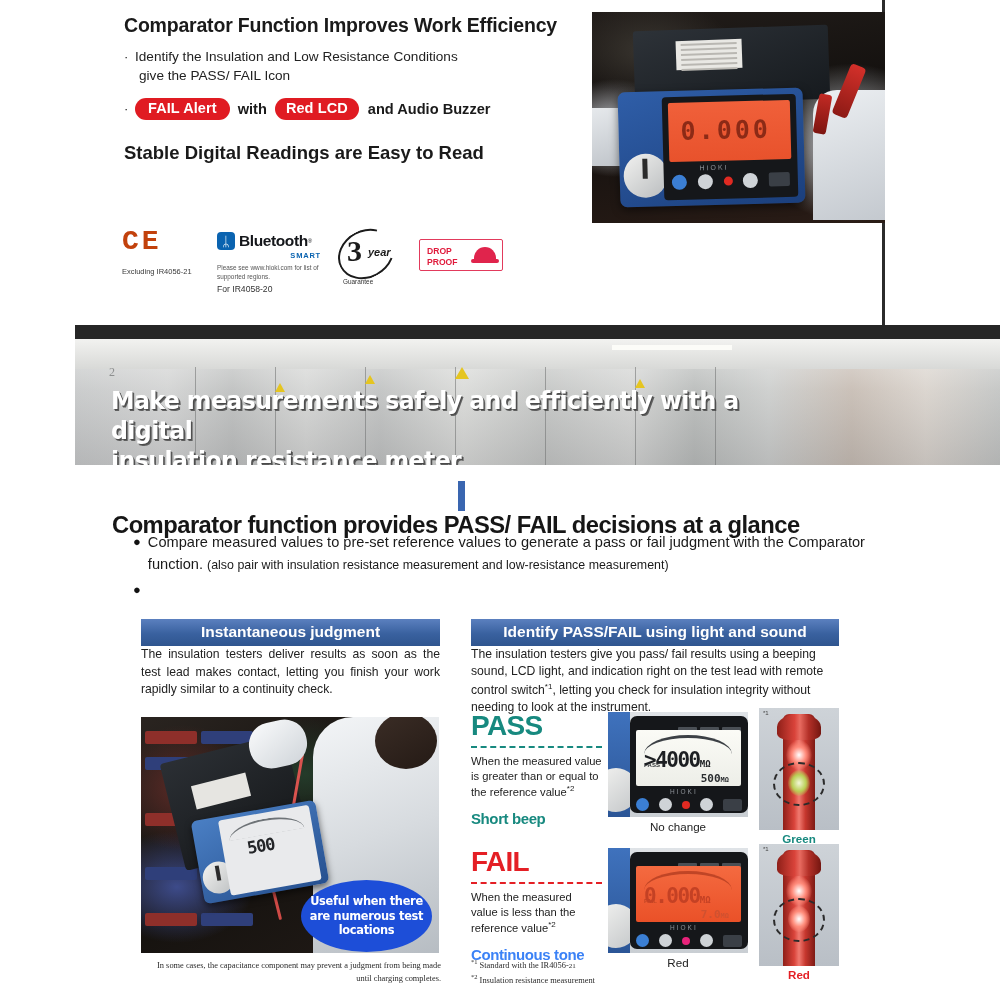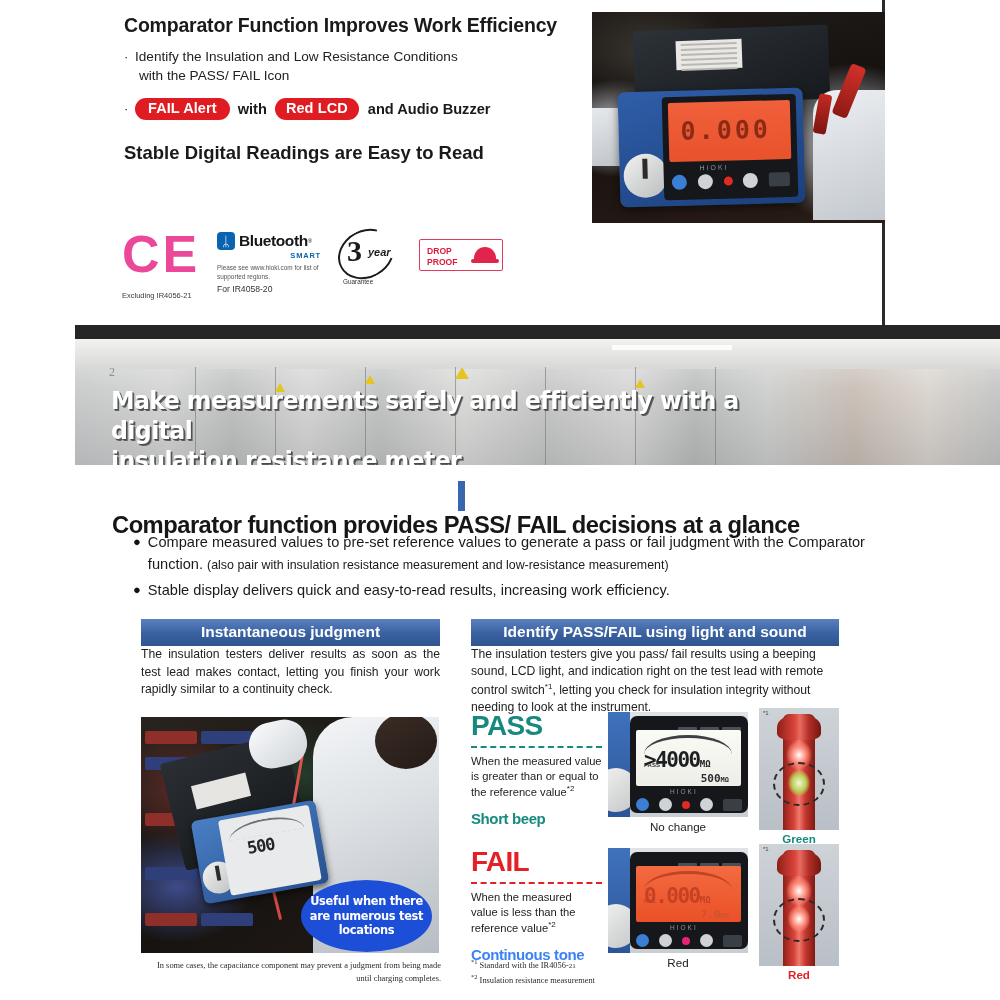--- a/index.html
+++ b/index.html
@@ -83,22 +83,22 @@
   .pt-glove { position:absolute; right:0; top:78px; width:72px; height:130px;
      background:linear-gradient(160deg,#eceff2,#c4c9cf); border-radius:24px 0 0 0; }
   .pt-glove2 { position:absolute; left:0px; top:96px; width:62px; height:58px;
      background:linear-gradient(160deg,#e6e9ec,#b9bec4); border-radius:0 20px 20px 0; }
 
   
   .certs { position:absolute; left:122px; top:228px; width:420px; height:80px; }
   .cert { position:absolute; }
 
   .ce { left:0px; top:0px; }
-  .ce-mark { font-size:52px; font-weight:bold; color:#ec4899; letter-spacing:3px;
-     font-family:Liberation Sans, sans-serif; line-height:1; }
+  .ce-mark { font-size:28px; font-weight:bold; color:#c2410c; letter-spacing:3px;
+     font-family:Liberation Mono, monospace; line-height:1; }
   .ce-sub { font-size:7.5px; color:#3a3a3a; margin-top:11px; }
 
   .bt { left:95px; top:4px; width:104px; }
   .bt-top { display:flex; align-items:center; }
   .bt-badge { width:18px; height:18px; border-radius:4px; background:#0a63b0;
      display:flex; align-items:center; justify-content:center; }
   .bt-badge span { color:#fff; font-size:13px; line-height:1; }
   .bt-word { font-size:15.5px; font-weight:bold; color:#14161a; margin-left:4px; letter-spacing:-0.4px; }
   .bt-reg { font-size:6px; vertical-align:super; color:#14161a; }
   .bt-smart { text-align:right; font-size:7.5px; font-weight:bold; color:#0a63b0; letter-spacing:.8px; margin-top:1px; }
@@ -314,21 +314,21 @@
   <div class="top">
 
     <div class="top-copy">
       <div class="head1">Comparator Function Improves Work Efficiency</div>
 
       <div class="bullets">
         <div class="b-row">
           <div class="b-dot">·</div>
           <div class="b-txt">
             <span>Identify the Insulation and Low Resistance Conditions</span>
-            <span class="l2">with the PASS/ FAIL Icon</span>
+            <span class="l2">give the PASS/ FAIL Icon</span>
           </div>
         </div>
 
         <div class="b-row2">
           <div class="b-dot">·</div>
           <span class="pill">FAIL Alert</span>
           <span class="conj">with</span>
           <span class="pill small">Red LCD</span>
           <span class="tail">and Audio Buzzer</span>
         </div>
@@ -435,21 +435,20 @@
     <div class="sec-title">Comparator function provides PASS/ FAIL decisions at a glance</div>
   </div>
 
   <div class="mbullets">
     <div class="mb">
       <span class="mb-dot">●</span>
       <span class="mb-txt"><span>Compare measured values to pre-set reference values to generate a pass or fail judgment with the Comparator function. </span><span class="small">(also pair with insulation resistance measurement and low-resistance measurement)</span></span>
     </div>
     <div class="mb">
       <span class="mb-dot">●</span>
-      <span class="mb-txt">Stable display delivers quick and easy-to-read results, increasing work efficiency.</span>
     </div>
   </div>
 
   <div class="ph right">Identify PASS/FAIL using light and sound</div>
   <div class="ph left">Instantaneous judgment</div>
 
   <div class="body-left">The insulation testers deliver results as soon as the test lead makes contact, letting you finish your work rapidly similar to a continuity check.</div>
   <div class="body-right"><span>The insulation testers give you pass/ fail results using a beeping sound, LCD light, and indication right on the test lead with remote control switch</span><span class="sup">*1</span><span>, letting you check for insulation integrity without needing to look at the instrument.</span></div>
 
   <div class="photo-left">

